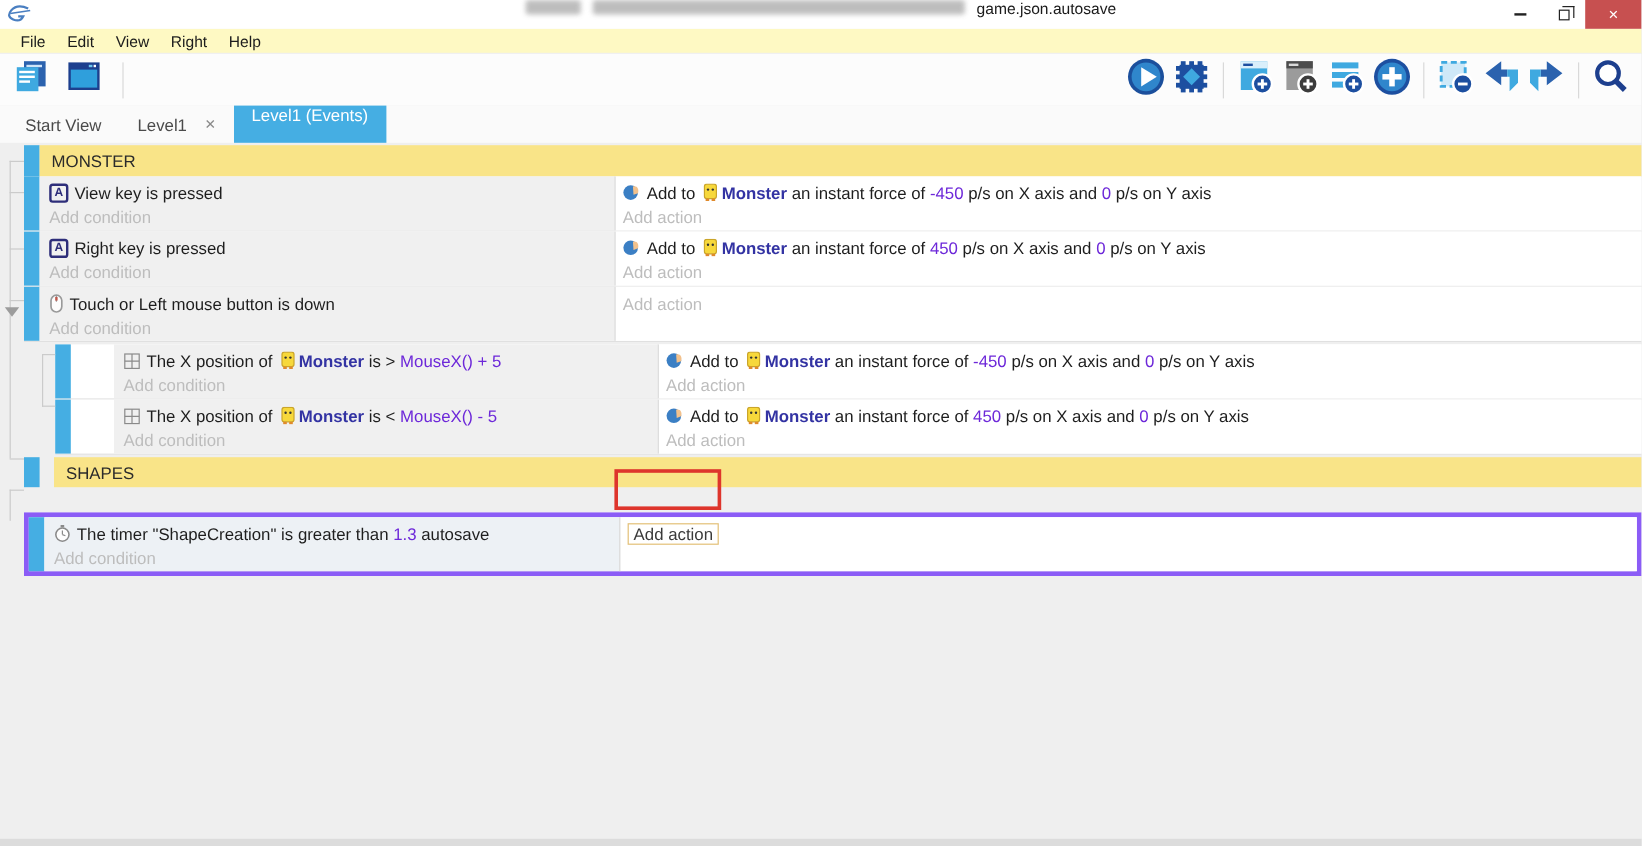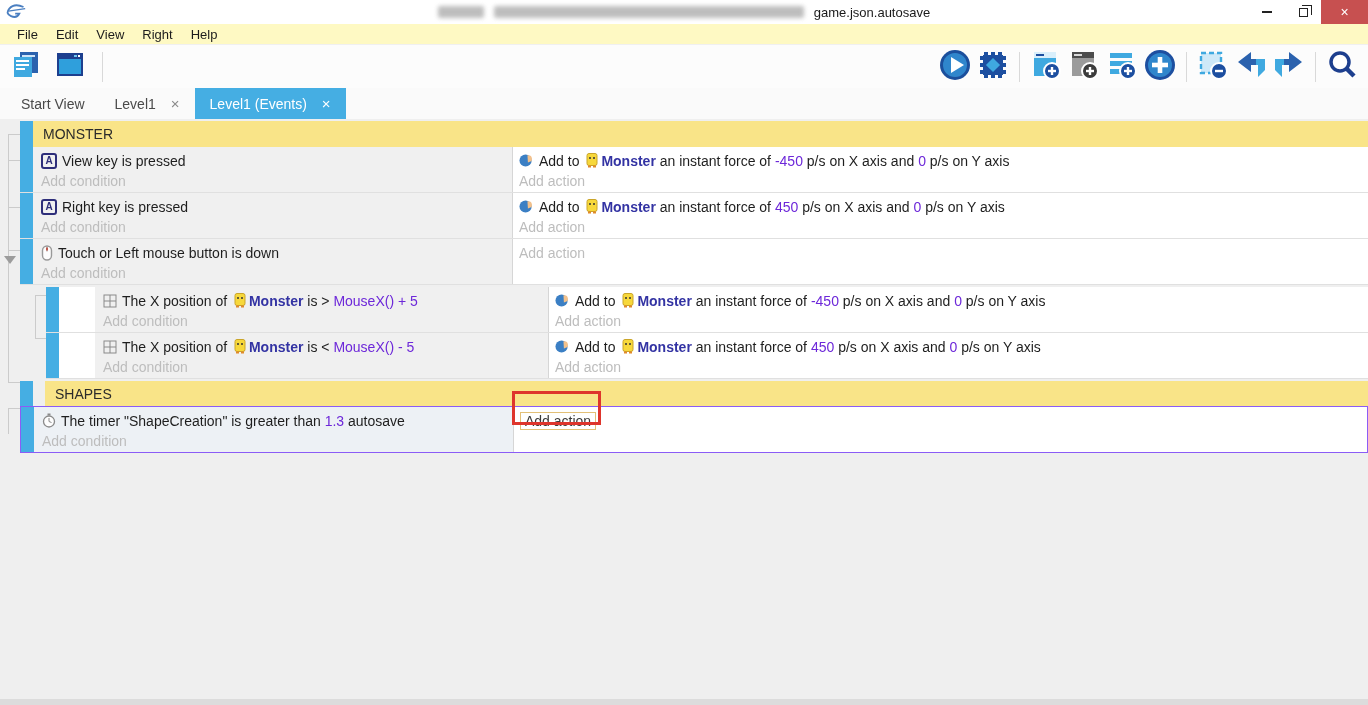--- a/index.html
+++ b/index.html
@@ -3,21 +3,21 @@
 <meta charset="utf-8">
 <style>
   * { margin:0; padding:0; box-sizing:border-box; }
   html,body { width:1368px; height:705px; overflow:hidden; background:#efefef;
     font-family:"Liberation Sans", sans-serif; }
 
   
   .titlebar { height:24px; background:#ffffff; display:flex; align-items:center; position:relative; }
   .logo { margin-left:6px; display:flex; align-items:center; }
   .title-center { position:absolute; left:0; right:0; top:0; height:24px;
-    display:flex; justify-content:center; align-items:center; gap:10px;
+    display:flex; justify-content:center; gap:10px;
     font-size:13px; color:#1a1a1a; pointer-events:none; }
   .redact { height:12px; background:#a8a8a8; border-radius:2px; filter:blur(2px); opacity:.75; }
   .redact.a { width:46px; } .redact.b { width:310px; }
   .win-controls { margin-left:auto; display:flex; height:24px; position:relative; z-index:2; }
   .wc { width:36px; height:24px; display:flex; align-items:center; justify-content:center; color:#222; }
   .wc-min-glyph { width:10px; height:2px; background:#222; }
   .wc-restore-glyph { width:9px; height:9px; border:1.5px solid #222; position:relative; background:#fff; }
   .wc-restore-glyph::before { content:""; position:absolute; left:2px; top:-4px; width:9px; height:9px;
     border:1.5px solid #222; border-left:none; border-bottom:none; }
   .wc.close { width:47px; background:#c75050; color:#fff; font-size:14px; }
@@ -32,21 +32,21 @@
   .tb-group { display:flex; align-items:center; gap:8px; }
   .tb-right { margin-left:auto; display:flex; align-items:center; gap:2px; }
   .tb-btn { width:36px; height:36px; display:flex; align-items:center; justify-content:center; }
   .tb-sep { width:1px; height:30px; background:#d9d9d9; margin:0 6px; }
 
   
   .tabbar { height:31px; background:#fafafa; display:flex; align-items:stretch;
     padding-left:6px; font-size:14px; color:#4a4a4a; }
   .tab { display:flex; align-items:center; padding:0 15px; gap:15px; }
   .tab .tab-close { font-size:15px; color:#8a8a8a; }
-  .tab.active { background:#45aee3; color:#ffffff; }
+  .tab.active { background:#45aee3; color:#ffffff;flex-direction:column; }
   .tab.active .tab-close { color:#ffffff; }
 
   
   .events { position:relative; padding-top:2px; }
   .tline { position:absolute; background:#cbcbcb; }
   .expander { position:absolute; width:0; height:0;
     border-left:6px solid transparent; border-right:6px solid transparent;
     border-top:8px solid #9c9c9c; }
 
   .grp { display:flex; margin-left:20px; height:26px; }
@@ -63,21 +63,21 @@
   .l1 { height:21px; display:flex; align-items:center; font-size:14px; color:#1e1e1e; white-space:pre; }
   .ph { height:19px; display:flex; align-items:center; font-size:14px; color:#bdbdbd; white-space:pre; }
   .obj { color:#3333a3; font-weight:bold; }
   .val, .expr { color:#6d28d9; }
   .ic { margin-right:5px; flex:none; display:inline-flex; }
   .ic-obj { margin:0 3px; flex:none; display:inline-flex; }
   .kbd-icon { width:16px; height:16px; border:2px solid #2e2e7a; border-radius:3px;
     font-size:10px; font-weight:bold; color:#2e2e7a; display:inline-flex;
     align-items:center; justify-content:center; margin-right:5px; flex:none; }
 
-  .row.selected { border:1px solid #8b5cf6; }
+  .row.selected { border:4px solid #8b5cf6;margin-top:21px; }
   .row.selected .cond { background:#edf1f5; }
   .focus-ph { border:1px solid #e3c077; padding:0 4px; color:#3a3a3a; background:#fff; }
 
   .red-box { position:absolute; left:512px; top:272px; width:89px; height:34px;
     border:3px solid #de352c; z-index:5; }
 
   .bottom-edge { position:absolute; left:0; bottom:0; width:1368px; height:6px; background:#dcdcdc; }
 </style>
 </head>
 <body>

